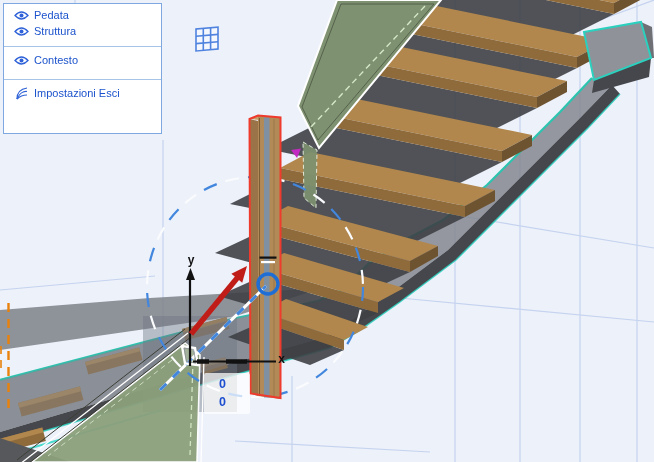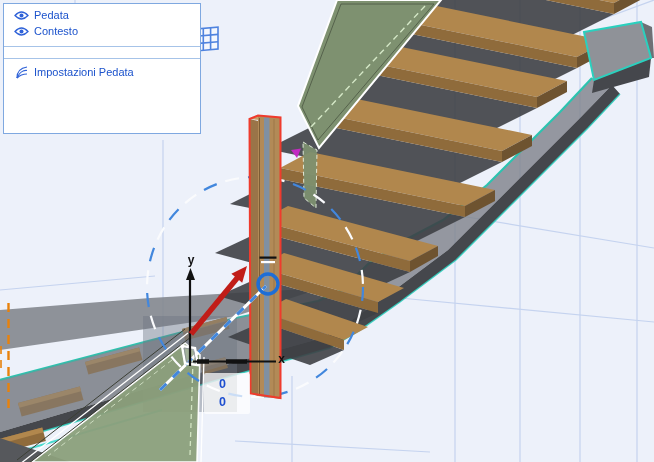--- a/index.html
+++ b/index.html
@@ -1,21 +1,21 @@
 <!DOCTYPE html>
 <html><head>
 <meta charset="utf-8">
 <style>
   html,body{margin:0;padding:0;background:#dfe3ec;}
   #stage{position:relative;width:654px;height:462px;overflow:hidden;
          background:#EDF1FA;font-family:"Liberation Sans",sans-serif;}
   #scene{position:absolute;left:0;top:0;z-index:1;}
 
   
-  .ctx{position:absolute;left:3px;top:3px;width:198px;height:131px;z-index:10;
+  .ctx{position:absolute;left:3px;top:3px;width:159px;height:131px;z-index:10;
        background:#ffffff;border:1.5px solid #7FA8E0;box-sizing:border-box;
        padding-top:3px;color:#1C53CC;font-size:11px;}
   .ci{height:16px;line-height:16px;display:flex;align-items:center;cursor:default;}
   .ci .mi{width:17px;margin-left:9px;margin-right:4px;display:flex;align-items:center;justify-content:center;}
   .ml{white-space:nowrap;}
   .sep{border-top:1px solid #A6C3E8;margin:7px 0 5px 0;}
   .sep2{border-top:1px solid #A6C3E8;margin:11px 0 5px 0;}
 
   
   .gridtool{position:absolute;left:192px;top:25px;width:32px;height:32px;z-index:9;}
@@ -247,35 +247,44 @@
     </span>
     <span class="ml">Pedata</span>
   </div>
   <div class="ci">
     <span class="mi">
       <svg width="15" height="11" viewBox="0 0 15 11">
             <path d="M1,5.5 Q7.5,-1.5 14,5.5 Q7.5,12.5 1,5.5 Z" fill="none" stroke="#2F62D8" stroke-width="1.3"></path>
             <circle cx="7.5" cy="5.5" r="2" fill="#2F62D8"></circle>
           </svg>
     </span>
+    <span class="ml">Struttura</span>
+  </div>
+  <div class="sep"></div>
+  <div class="ci">
+    <span class="mi">
+      <svg width="15" height="11" viewBox="0 0 15 11">
+            <path d="M1,5.5 Q7.5,-1.5 14,5.5 Q7.5,12.5 1,5.5 Z" fill="none" stroke="#2F62D8" stroke-width="1.3"></path>
+            <circle cx="7.5" cy="5.5" r="2" fill="#2F62D8"></circle>
+          </svg>
+    </span>
     <span class="ml">Contesto</span>
   </div>
-  <div class="sep"></div>
   <div class="sep2"></div>
   <div class="ci">
     <span class="mi">
       <svg width="14" height="13" viewBox="0 0 14 13">
             <g stroke="#2F62D8" fill="none" stroke-width="1.2">
               <path d="M2,12 C2,6 5,2 12,1"></path>
               <path d="M2,12 C4,7 8,4 12,4.5"></path>
               <path d="M2,12 C5,9 9,8 12,8"></path>
             </g>
           </svg>
     </span>
-    <span class="ml">Impostazioni Pedata</span>
+    <span class="ml">Impostazioni Esci</span>
   </div>
 </div>
 
 <div class="tracker">
   <div class="trow">0</div>
   <div class="trow">0</div>
 </div>
 
 </div>
 

